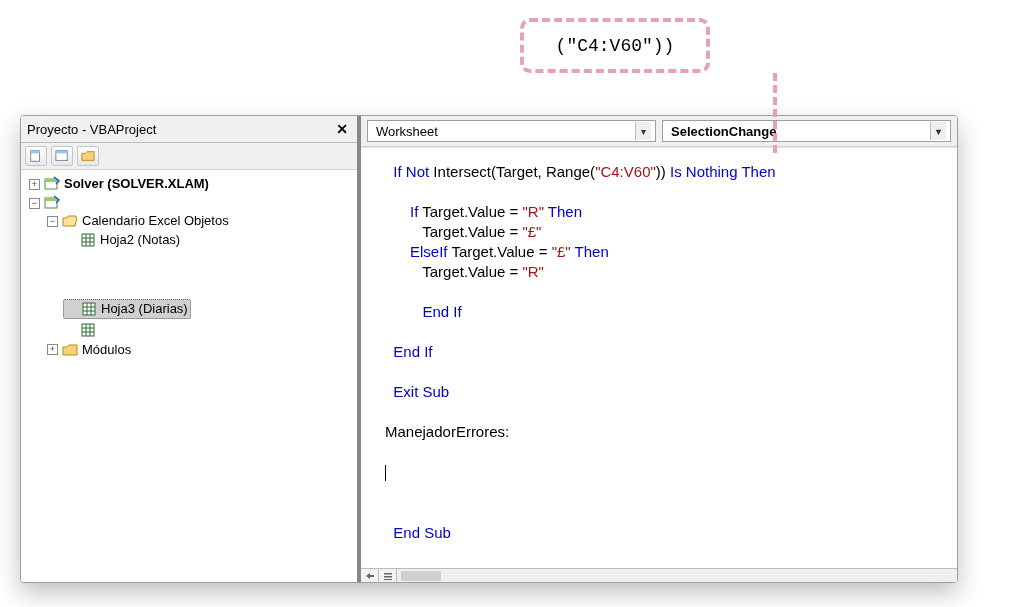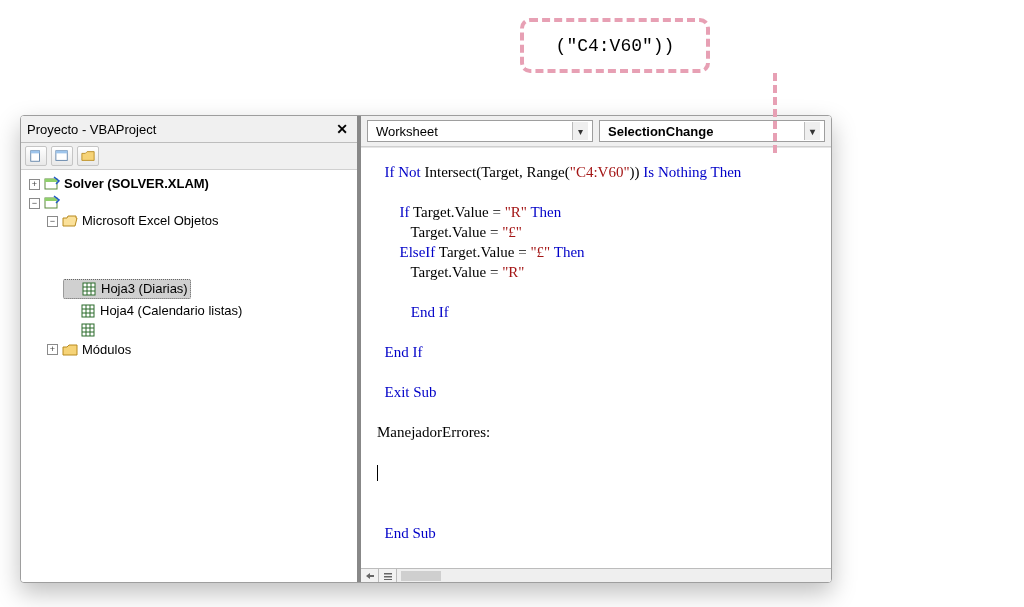--- a/index.html
+++ b/index.html
@@ -37,21 +37,21 @@
     width: 0;
     height: 80px;
     border-left: 4px dashed #e7a0b4;
     z-index: 49;
   }
 
   .window {
     position: absolute;
     top: 115px;
     left: 20px;
-    width: 812px;
+    width: 938px;
     height: 468px;
     background: #f0f0f0;
     border: 1px solid #9e9e9e;
     border-radius: 4px;
     box-shadow: 0 10px 25px rgba(0,0,0,0.25);
     overflow: hidden;
     display: flex;
   }
 
   
@@ -168,22 +168,22 @@
     background: #efefef;
     border-left: 1px solid #bbb;
     display: flex; align-items:center; justify-content:center;
     font-size: 10px; color:#333;
   }
   .combo.bold-sel { font-weight: bold; gap: 34px; }
 
   .editor {
     flex: 1;
     overflow: auto;
-    padding: 14px 10px 10px 16px;
-    font-family: Liberation Serif, serif;
+    padding: 14px 10px 10px 24px;
+    font-family: Liberation Sans, sans-serif;
     font-size: 15px;
     line-height: 20px;
     color: #000;
     white-space: pre;
     border-top: 1px solid #e5e5e5;
     position: relative;
   }
   .kw { color: #0000c8; }
   .str { color: #a31515; }
 
@@ -271,51 +271,51 @@
             </span>
             <ul>
               <li>
                 <span class="node">
                   <span class="expander">−</span>
                   <span class="ico">
                     <svg width="16" height="16">
                       <path d="M1 5 L5 5 L6 3 L14 3 L14 5 L15 5 L13 13 L1 13 Z" fill="#fbe19a" stroke="#b88a1f"></path>
                     </svg>
                   </span>
-                  <span class="">Microsoft Excel Objetos</span>
+                  <span class="">Calendario Excel Objetos</span>
                 </span>
                 <ul>
+                  <li>
+                    <span class="node">
+                      <span class="spacer-exp"></span>
+                      <span class="ico">
+                        <svg width="16" height="16">
+                          <rect x="2" y="2" width="12" height="12" fill="#fff" stroke="#2a6b2a"></rect>
+                          <line x1="2" y1="6" x2="14" y2="6" stroke="#2a6b2a"></line>
+                          <line x1="2" y1="10" x2="14" y2="10" stroke="#2a6b2a"></line>
+                          <line x1="6" y1="2" x2="6" y2="14" stroke="#2a6b2a"></line>
+                          <line x1="10" y1="2" x2="10" y2="14" stroke="#2a6b2a"></line>
+                        </svg>
+                      </span>
+                      <span class="">Hoja2 (Notas)</span>
+                    </span>
+                  </li>
                   <li><span class="node selected">
                       <span class="spacer-exp"></span>
                       <span class="ico">
                         <svg width="16" height="16">
                           <rect x="2" y="2" width="12" height="12" fill="#fff" stroke="#2a6b2a"></rect>
                           <line x1="2" y1="6" x2="14" y2="6" stroke="#2a6b2a"></line>
                           <line x1="2" y1="10" x2="14" y2="10" stroke="#2a6b2a"></line>
                           <line x1="6" y1="2" x2="6" y2="14" stroke="#2a6b2a"></line>
                           <line x1="10" y1="2" x2="10" y2="14" stroke="#2a6b2a"></line>
                         </svg>
                       </span>
                       <span class="">Hoja3 (Diarias)</span>
                     </span></li>
-                  <li>
-                    <span class="node">
-                      <span class="spacer-exp"></span>
-                      <span class="ico">
-                        <svg width="16" height="16">
-                          <rect x="2" y="2" width="12" height="12" fill="#fff" stroke="#2a6b2a"></rect>
-                          <line x1="2" y1="6" x2="14" y2="6" stroke="#2a6b2a"></line>
-                          <line x1="2" y1="10" x2="14" y2="10" stroke="#2a6b2a"></line>
-                          <line x1="6" y1="2" x2="6" y2="14" stroke="#2a6b2a"></line>
-                          <line x1="10" y1="2" x2="10" y2="14" stroke="#2a6b2a"></line>
-                        </svg>
-                      </span>
-                      <span class="">Hoja4 (Calendario listas)</span>
-                    </span>
-                  </li>
                   <li>
                     <span class="node">
                       <span class="spacer-exp"></span>
                       <span class="ico">
                         <svg width="16" height="16">
                           <rect x="2" y="2" width="12" height="12" fill="#fff" stroke="#2a6b2a"></rect>
                           <line x1="2" y1="6" x2="14" y2="6" stroke="#2a6b2a"></line>
                           <line x1="2" y1="10" x2="14" y2="10" stroke="#2a6b2a"></line>
                           <line x1="6" y1="2" x2="6" y2="14" stroke="#2a6b2a"></line>
                           <line x1="10" y1="2" x2="10" y2="14" stroke="#2a6b2a"></line>

